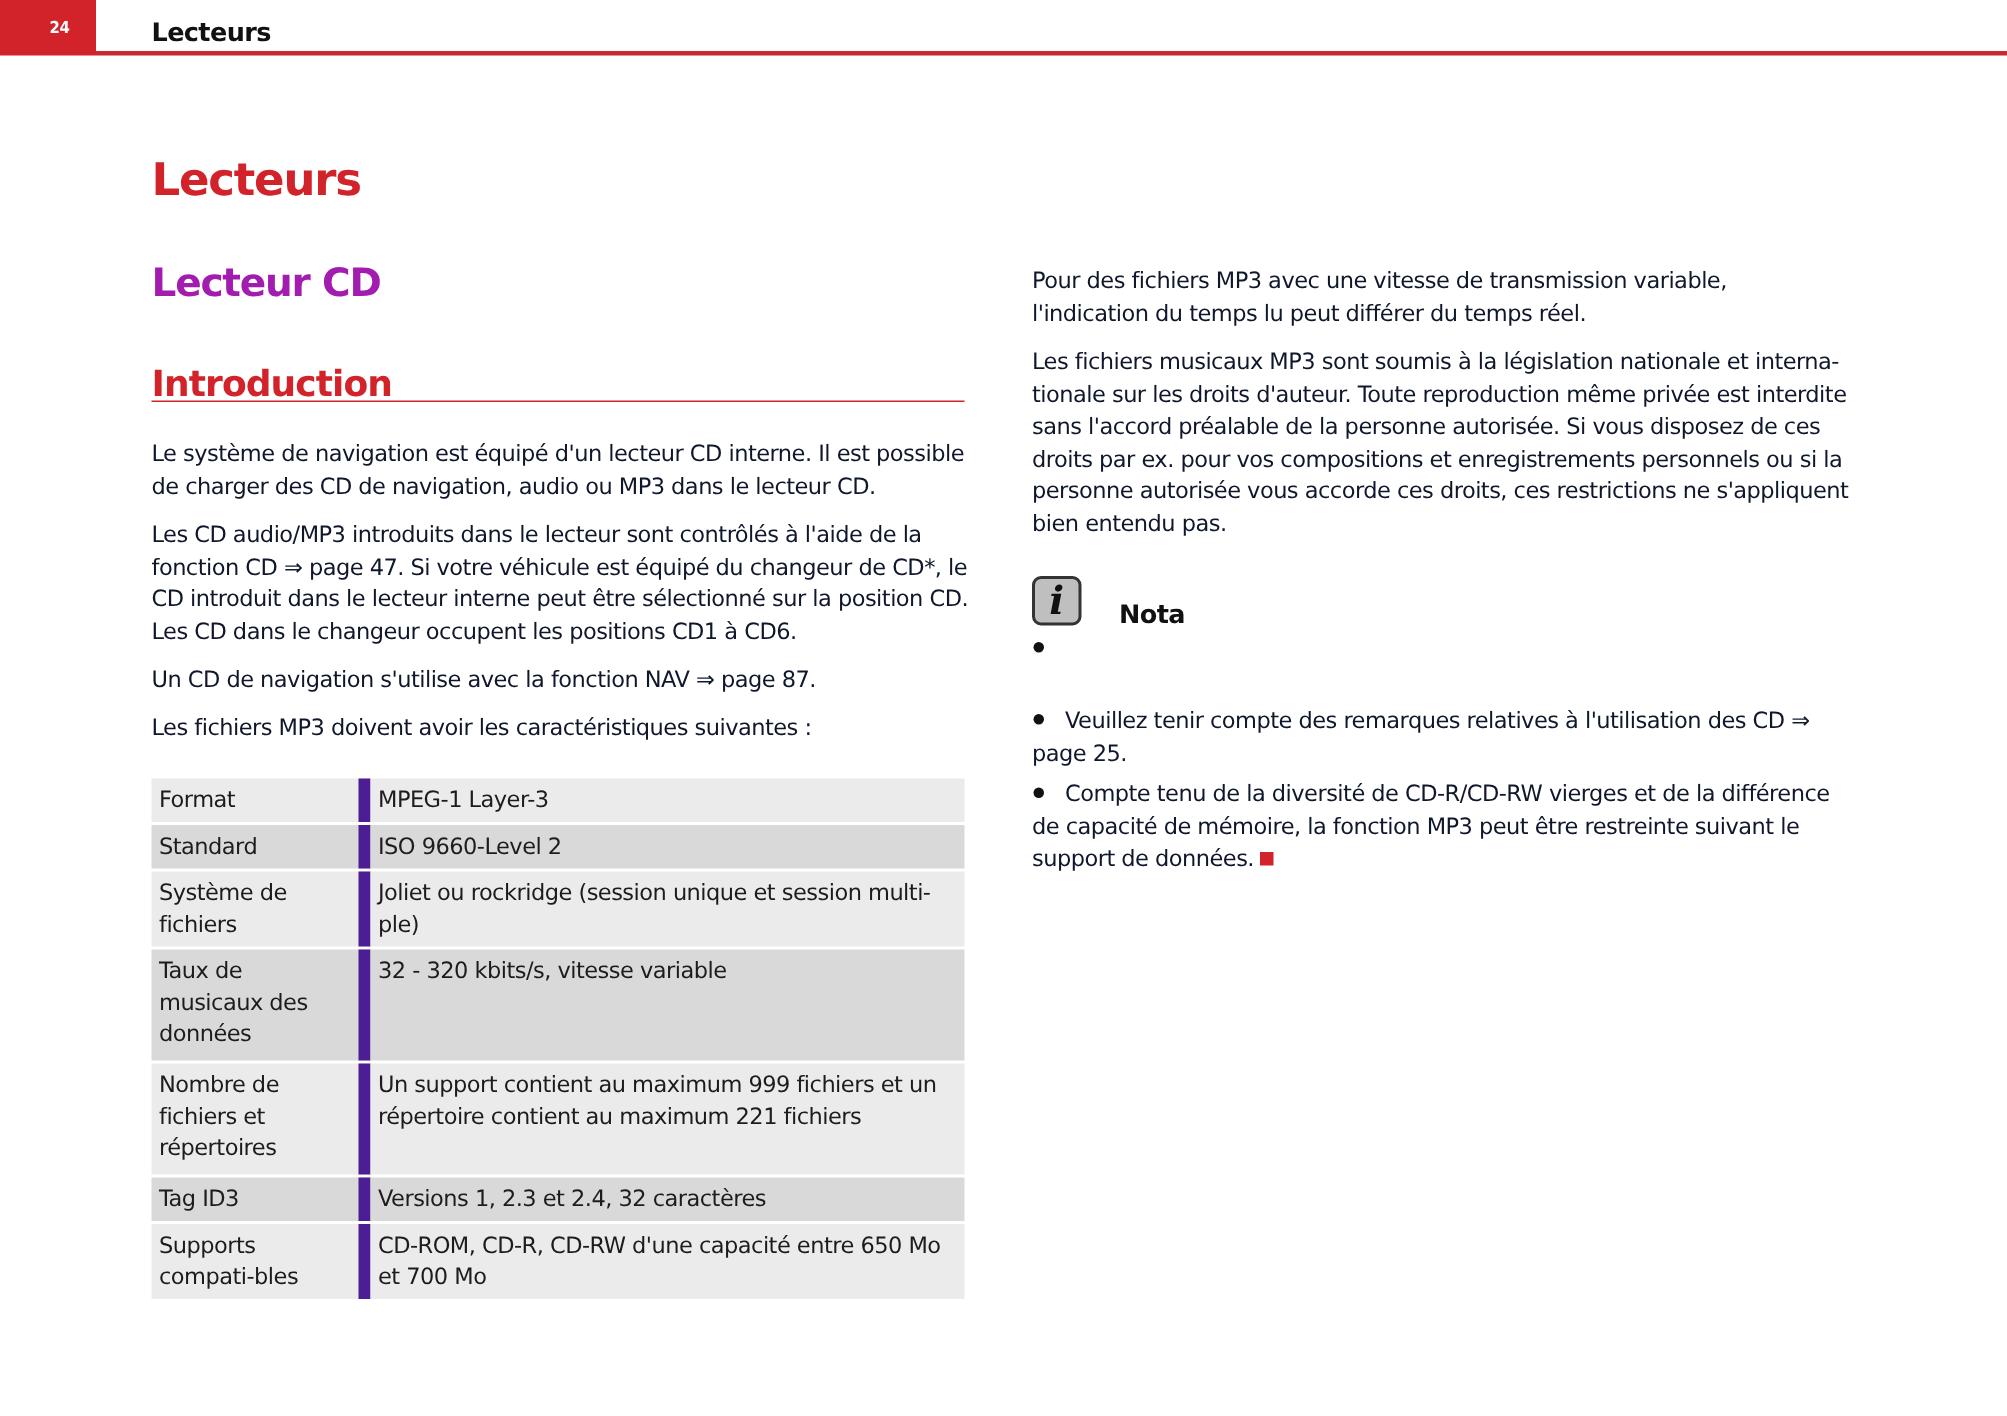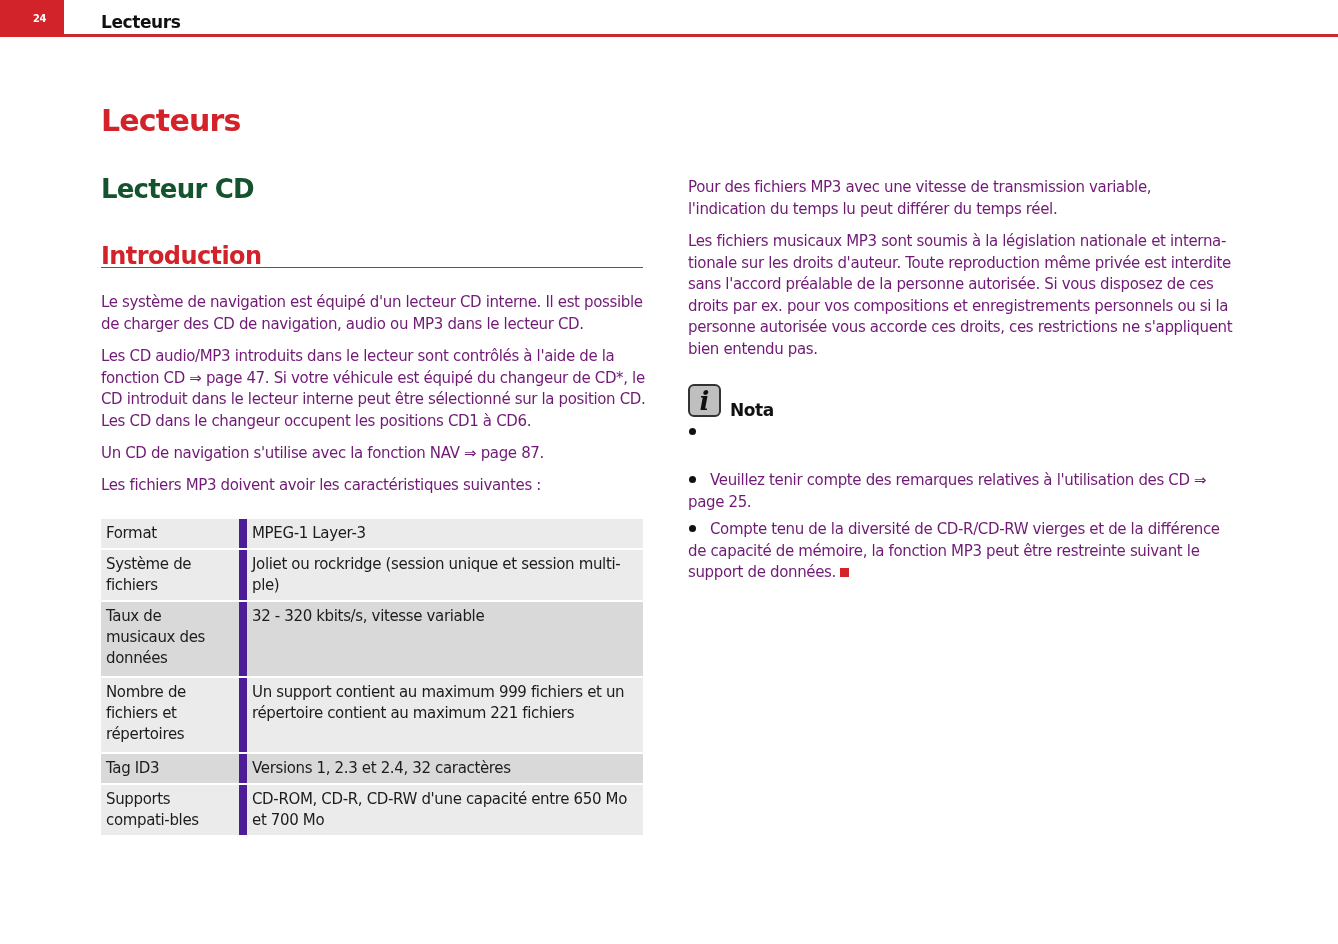--- a/index.html
+++ b/index.html
@@ -6,38 +6,38 @@
   html, body { width: 1338px; height: 944px; background: #ffffff; overflow: hidden; }
   body { position: relative; font-family: "DejaVu Sans", "Liberation Sans", sans-serif; color: #1a1a1a; }
 
   .header-bar { position: absolute; left: 0; top: 0; width: 1338px; height: 38px; }
   .page-num-box { position: absolute; left: 0; top: 0; width: 64px; height: 37px; background: #d2232a; }
   .page-num { position: absolute; left: 33px; top: 12px; color: #fff; font-weight: bold; font-size: 11px; font-family: "DejaVu Sans Condensed", "DejaVu Sans", sans-serif; letter-spacing: -0.3px; }
   .running-title { position: absolute; left: 101px; top: 12px; font-weight: bold; font-size: 17px; color: #111; letter-spacing: -0.4px; }
   .header-rule { position: absolute; left: 64px; top: 34px; width: 1274px; height: 3px; background: #c8282f; }
 
   .h1 { position: absolute; left: 101px; top: 103px; font-size: 30px; font-weight: bold; color: #d2232a; letter-spacing: -0.8px; }
-  .h2 { position: absolute; left: 101px; top: 174px; font-size: 26px; font-weight: bold; color: #14532d; letter-spacing: -0.8px; }
+  .h2 { position: absolute; left: 101px; top: 174px; font-size: 26px; font-weight: bold; color: #a21caf; letter-spacing: -0.8px; }
   .h3 { position: absolute; left: 101px; top: 242px; font-size: 24px; font-weight: bold; color: #d2232a; letter-spacing: -0.6px; }
   .h3-rule { position: absolute; left: 101px; top: 267px; width: 542px; height: 1px; background: #d2232a; }
 
-  .para { position: absolute; font-size: 15px; line-height: 21.5px; color: #701a75; letter-spacing: -0.35px; }
+  .para { position: absolute; font-size: 15px; line-height: 21.5px; color: #0f172a; letter-spacing: -0.35px; }
   .para b { font-weight: normal; }
   .left-col { left: 101px; width: 545px; }
   .right-col { left: 688px; width: 545px; }
 
   .spec-table { position: absolute; left: 101px; top: 517px; width: 542px; border-collapse: separate; border-spacing: 0 2px; }
   .spec-row td { font-size: 15px; line-height: 21px; padding: 4px 5px 4px 5px; vertical-align: top; letter-spacing: -0.35px; color: #1c1c1c; }
   .spec-row td.k { width: 146px; border-right: 8px solid #4c1d95; }
   .spec-row.light td { background: #ebebeb; }
   .spec-row.dark td { background: #d9d9d9; }
 
   .nota-head { position: absolute; left: 688px; top: 383px; height: 34px; display: flex; align-items: flex-end; }
   .info-icon { width: 33px; height: 33px; border: 2px solid #333; border-radius: 6px; background: #bfbfbf; display: flex; align-items: center; justify-content: center; font-family: "DejaVu Serif", serif; font-style: italic; font-weight: bold; font-size: 26px; color: #111; line-height: 1; }
-  .nota-label { margin-left: 9px; font-weight: bold; font-size: 17px; color: #111; letter-spacing: -0.4px; margin-bottom: -3px; }
+  .nota-label { margin-left: 25px; font-weight: bold; font-size: 17px; color: #111; letter-spacing: -0.4px; margin-bottom: -3px; }
 
   .bullet { display: inline-block; width: 7px; height: 7px; border-radius: 50%; background: #111; margin-right: 14px; vertical-align: 2px; margin-left: 1px; }
   .end-mark { display: inline-block; width: 9px; height: 9px; background: #d2232a; margin-left: 4px; vertical-align: 0; }
 </style>
 </head>
 <body>
 
 <div class="header-bar">
   <div class="page-num-box">
     <span class="page-num">24</span>
@@ -56,20 +56,24 @@
   <span>Les CD audio/MP3 introduits dans le lecteur sont contrôlés à l'aide de la fonction CD ⇒ page 47. Si votre véhicule est équipé du changeur de CD*, le CD introduit dans le lecteur interne peut être sélectionné sur la position </span><b>CD</b><span>. Les CD dans le changeur occupent les positions </span><b>CD1</b><span> à </span><b>CD6</b><span>.</span>
 </p>
 <p class="para left-col" style="top:443px;">Un CD de navigation s'utilise avec la fonction NAV ⇒ page 87.</p>
 <p class="para left-col" style="top:475px;">Les fichiers MP3 doivent avoir les caractéristiques suivantes :</p>
 
 <table class="spec-table">
   <tbody>
     <tr class="spec-row light">
       <td class="k">Format</td>
       <td class="v">MPEG-1 Layer-3</td>
+    </tr>
+    <tr class="spec-row dark">
+      <td class="k">Standard</td>
+      <td class="v">ISO 9660-Level 2</td>
     </tr>
     <tr class="spec-row light">
       <td class="k">Système de fichiers</td>
       <td class="v">Joliet ou rockridge (session unique et session multi-ple)</td>
     </tr>
     <tr class="spec-row dark">
       <td class="k" style="padding-bottom:7px;">Taux de musicaux des données</td>
       <td class="v">32 - 320 kbits/s, vitesse variable</td>
     </tr>
     <tr class="spec-row light">

